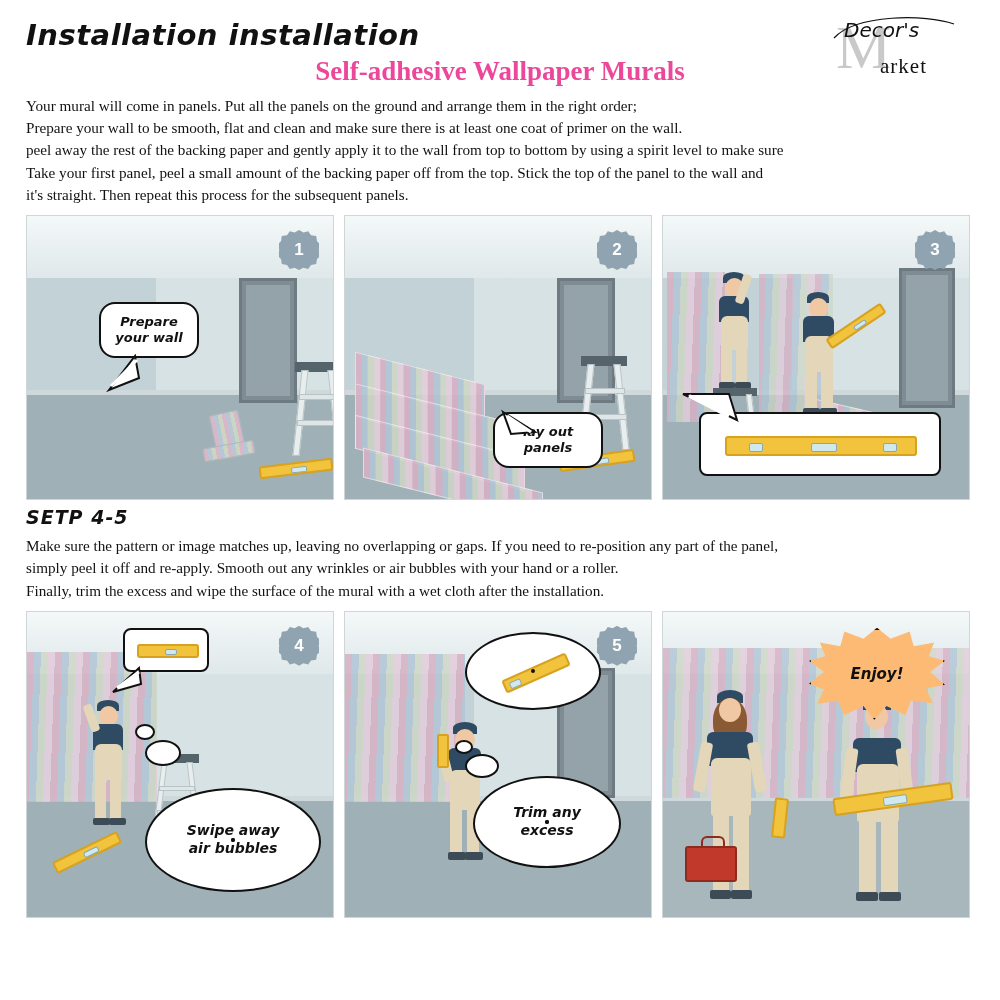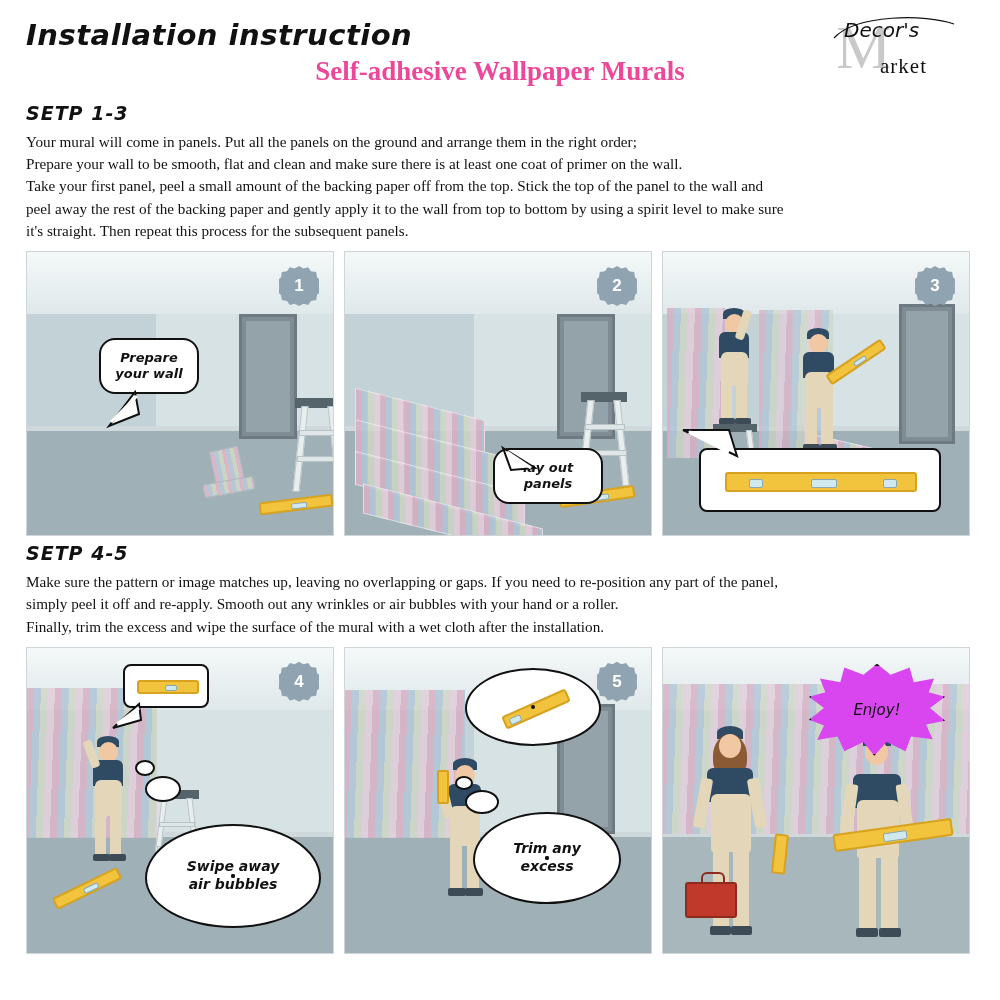--- a/index.html
+++ b/index.html
@@ -104,22 +104,22 @@
     position:absolute; background:#fff; border:2px solid #111;
     border-radius:50% 50% 50% 50%/52% 52% 48% 48%;
     font-family:"DejaVu Sans", sans-serif; font-style:italic; font-weight:bold;
     font-size:14px; line-height:1.25; text-align:center; color:#111;
     display:flex; align-items:center; justify-content:center; padding:10px;
   }
   .cloud:before, .cloud:after {
     content:""; position:absolute; background:#fff; border:2px solid #111; border-radius:50%;
   }
   .burst {
-    position:absolute; background:#d946ef; border:2px solid #111;
-    font-family:"DejaVu Sans", sans-serif; font-style:italic; font-weight:normal;
+    position:absolute; background:#fdba74; border:2px solid #111;
+    font-family:"DejaVu Sans", sans-serif; font-style:italic; font-weight:bold;
     font-size:15px; color:#111;
     display:flex; align-items:center; justify-content:center;
     clip-path: polygon(50% 0%,60% 12%,74% 4%,77% 20%,92% 16%,88% 31%,100% 36%,89% 48%,100% 62%,86% 66%,91% 82%,75% 79%,71% 95%,57% 85%,48% 100%,40% 85%,26% 95%,21% 79%,6% 83%,11% 67%,0% 61%,11% 48%,0% 36%,12% 31%,8% 16%,23% 20%,26% 4%,40% 12%);
   }
 
   
   .mural {
     position:absolute;
     background:
       repeating-linear-gradient(92deg, rgba(214,176,196,.85) 0 7px, rgba(177,197,214,.85) 7px 14px, rgba(205,214,196,.8) 14px 21px, rgba(226,205,219,.85) 21px 28px);
@@ -160,39 +160,38 @@
 
   .toolbox { position:absolute; background:#c0392b; border:2px solid #8f2a1f; border-radius:3px; }
   .toolbox .handle { position:absolute; border:2px solid #8f2a1f; border-bottom:none; border-radius:6px 6px 0 0; }
 </style>
 </head>
 <body>
 
 <div class="page">
 
   <div class="header">
-    <h1 class="title-script">Installation instruction</h1>
+    <h1 class="title-script">Installation installation</h1>
     <h2 class="title-sub">Self-adhesive  Wallpaper Murals</h2>
 
     <div class="logo">
       <span class="big-m">M</span>
       <span class="decors">Decor's</span>
       <span class="arket">arket</span>
       <svg class="swirl" width="130" height="34" viewBox="0 0 130 34">
         <path d="M4 26 C 26 2, 96 2, 124 12" fill="none" stroke="#111" stroke-width="1.2"></path>
       </svg>
     </div>
   </div>
 
   <div>
-    <div class="step-head">SETP 1-3</div>
     <p class="para">Your mural will come in panels. Put all the panels on the ground and arrange them in the right order;</p>
     <p class="para">Prepare your wall to be smooth, flat and clean and make sure there is at least one coat of primer on the wall.</p>
+    <p class="para">peel away the rest of the backing paper and gently apply it to the wall from top to bottom by using a spirit level to make sure</p>
     <p class="para">Take your first panel, peel a small amount of the backing paper off from the top. Stick the top of the panel to the wall and</p>
-    <p class="para">peel away the rest of the backing paper and gently apply it to the wall from top to bottom by using a spirit level to make sure</p>
     <p class="para">it's straight. Then repeat this process for the subsequent panels.</p>
   </div>
 
   <div class="strip">
 
     <div class="panel">
       <div class="wall-left"></div>
       <div class="wall-right"></div>
       <div class="ceil-band"></div>
       <div class="floor"></div>

